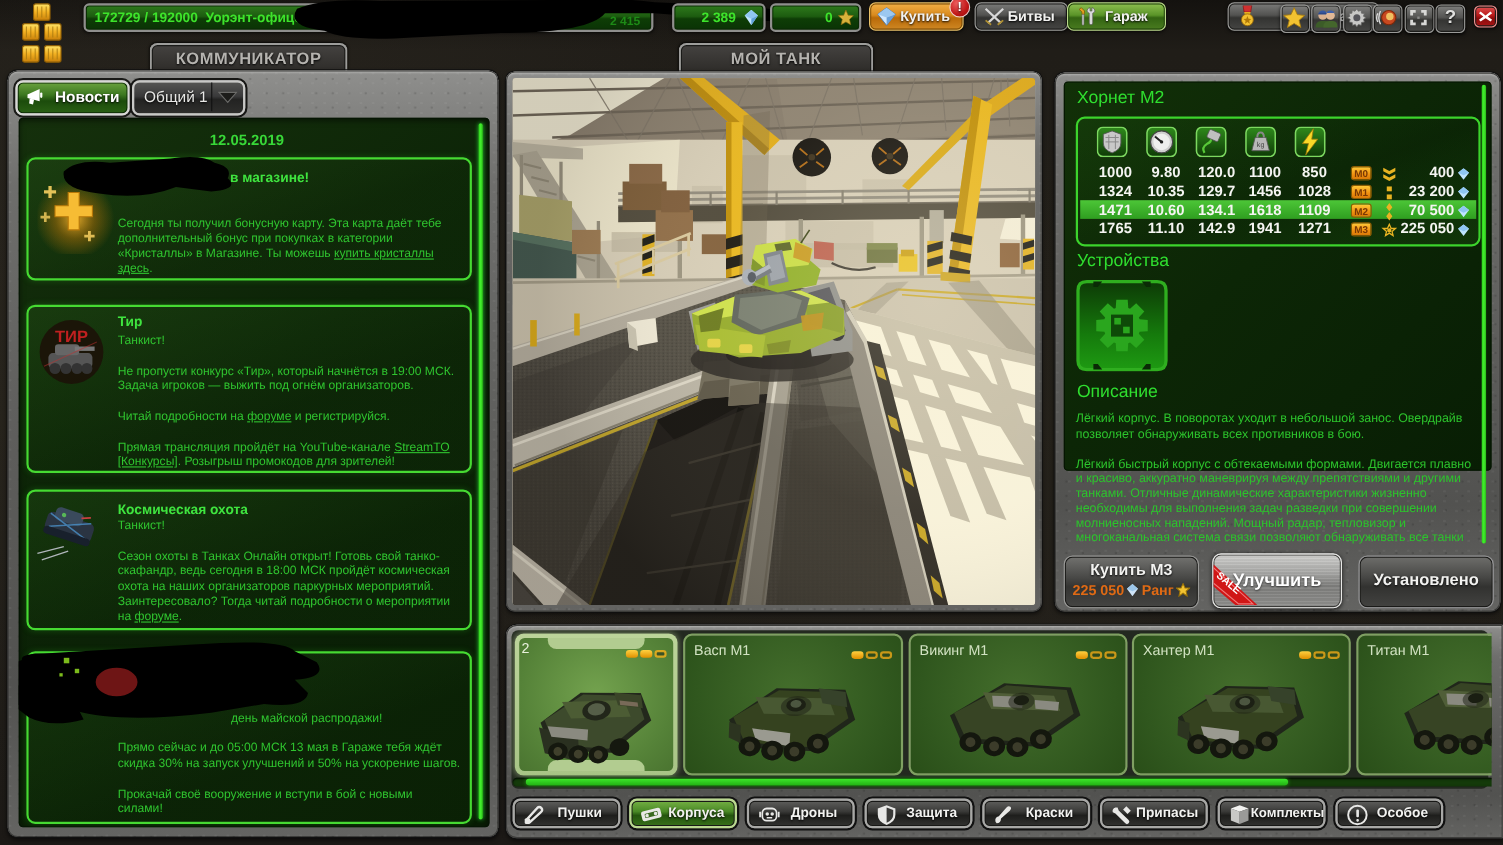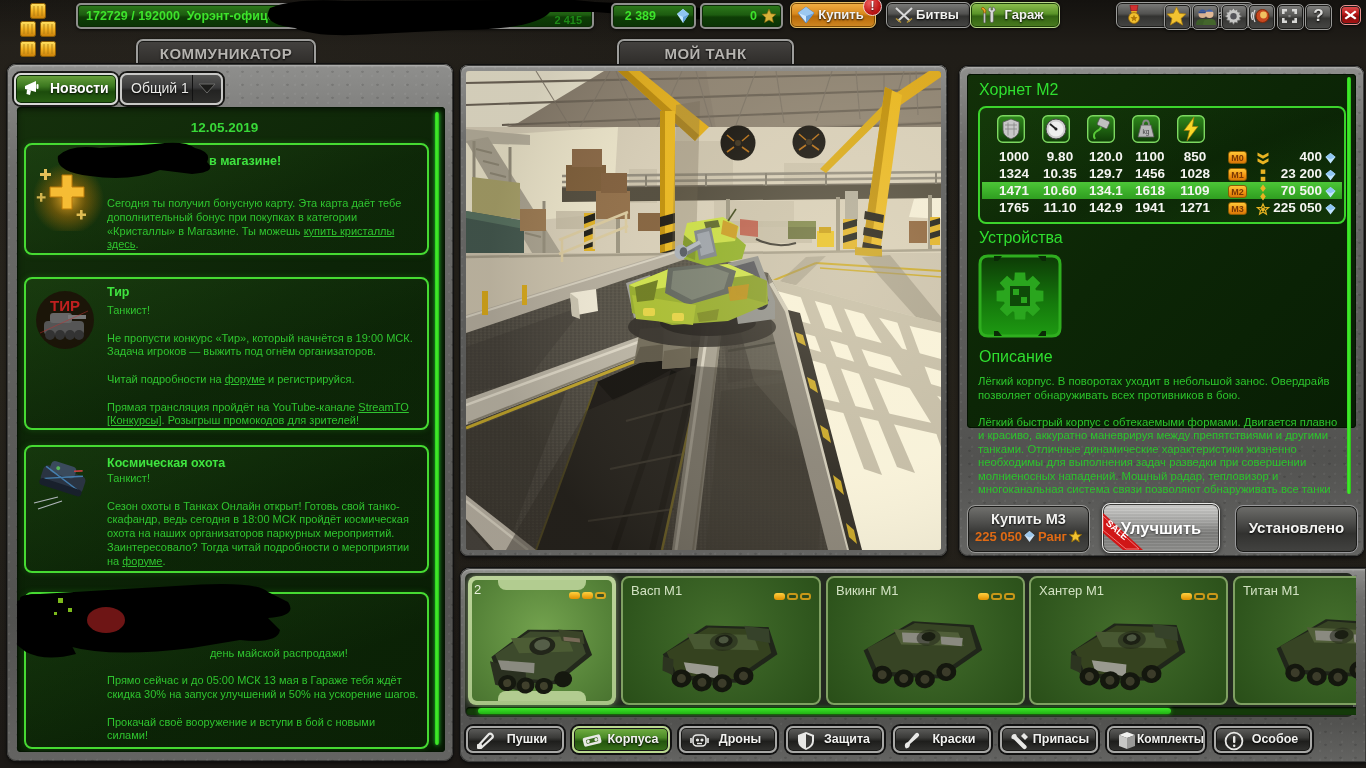--- a/index.html
+++ b/index.html
@@ -89,21 +89,21 @@
   <div class="gpill" style="left:76px;top:3px;width:514px;">
     <span style="position:absolute;left:8px;">172729 / 192000&nbsp;&nbsp;Уорэнт-офицер 5</span>
     <span style="position:absolute;right:10px;bottom:0px;line-height:14px;color:#1d8a16;font-size:11px;">2 415</span>
   </div>
 
   <svg class="abs" style="left:255px;top:0px" width="480" height="40" viewBox="0 0 480 40">
     <path d="M15 8 Q40 -2 90 1 L250 0 Q300 -3 340 2 L430 6 Q466 10 462 16 Q458 20 430 19 L340 12 L295 12 Q280 30 200 30 L120 34 Q60 38 40 28 Q5 24 15 8 Z" fill="#000"></path>
   </svg>
 
   <div class="gpill" style="left:611px;top:3px;width:81px;">
-    <span style="position:absolute;right:38px;">2 389</span>
+    <span style="position:absolute;right:25px;">2 389</span>
     <svg class="abs" style="right:4px;top:4px" width="14" height="14" viewBox="0 0 14 14">
       <polygon points="7,0 13,5 7,14 1,5" fill="#bfe4ff"></polygon>
           <polygon points="7,0 13,5 7,8 1,5" fill="#8fc6f2"></polygon>
           <polygon points="7,8 13,5 7,14" fill="#5fa0d8"></polygon>
         </svg>
   </div>
 
   <div class="gpill" style="left:700px;top:3px;width:79px;">
     <span style="position:absolute;right:24px;">0</span>
     <svg class="abs" style="right:5px;top:4px" width="14" height="14" viewBox="0 0 14 14">

